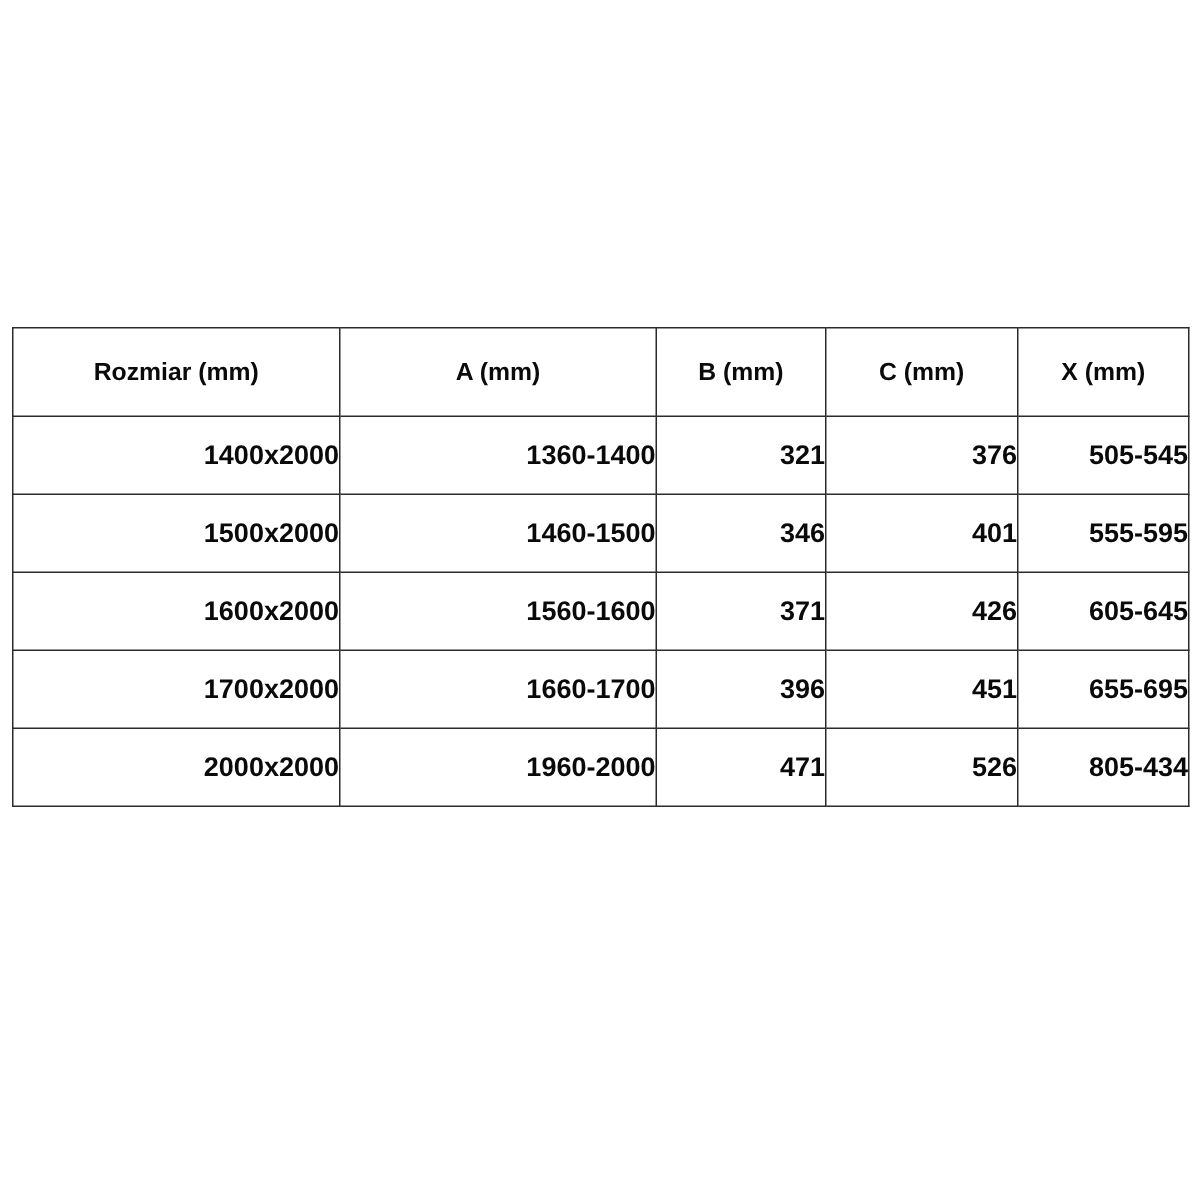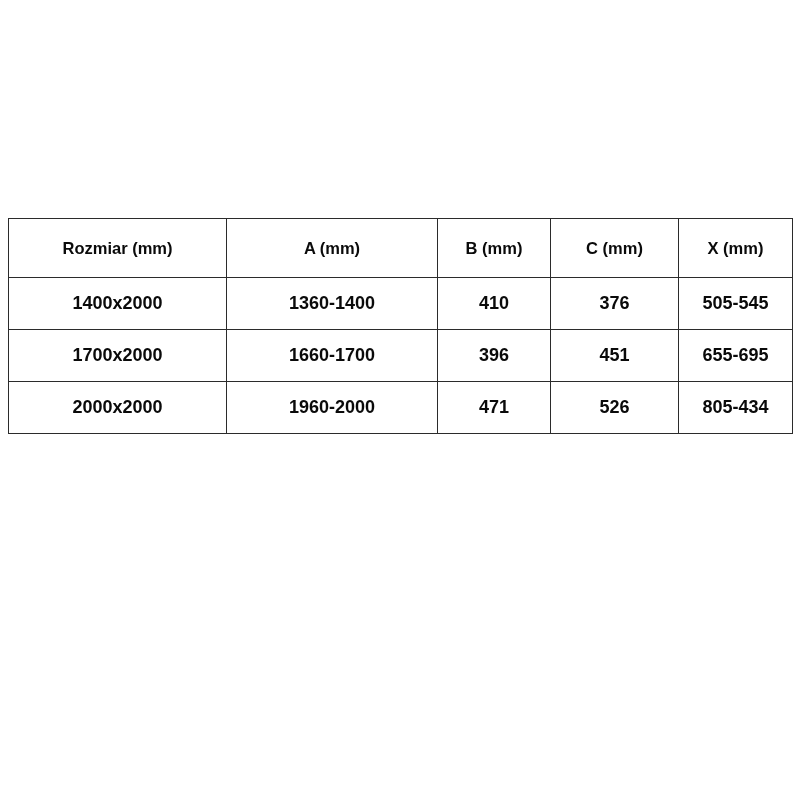--- a/index.html
+++ b/index.html
@@ -46,20 +46,21 @@
     line-height: 51px;
     white-space: nowrap;
   }
   table.spec tr.head td {
     font-size: 16.5px;
     height: 58px;
     line-height: 58px;
   }
   table.spec tr.row td {
     font-size: 18px;
+    text-align: right;
   }
   
   col.c0 { width: 218px; }
   col.c1 { width: 211px; }
   col.c2 { width: 113px; }
   col.c3 { width: 128px; }
   col.c4 { width: 114px; }
 </style>
 </head>
 <body>
@@ -78,23 +79,37 @@
         <tr class="head">
           <td>Rozmiar (mm)</td>
           <td>A (mm)</td>
           <td>B (mm)</td>
           <td>C (mm)</td>
           <td>X (mm)</td>
         </tr>
         <tr class="row">
           <td>1400x2000</td>
           <td>1360-1400</td>
-          <td>410</td>
+          <td>321</td>
           <td>376</td>
           <td>505-545</td>
+        </tr>
+        <tr class="row">
+          <td>1500x2000</td>
+          <td>1460-1500</td>
+          <td>346</td>
+          <td>401</td>
+          <td>555-595</td>
+        </tr>
+        <tr class="row">
+          <td>1600x2000</td>
+          <td>1560-1600</td>
+          <td>371</td>
+          <td>426</td>
+          <td>605-645</td>
         </tr>
         <tr class="row">
           <td>1700x2000</td>
           <td>1660-1700</td>
           <td>396</td>
           <td>451</td>
           <td>655-695</td>
         </tr>
         <tr class="row">
           <td>2000x2000</td>

